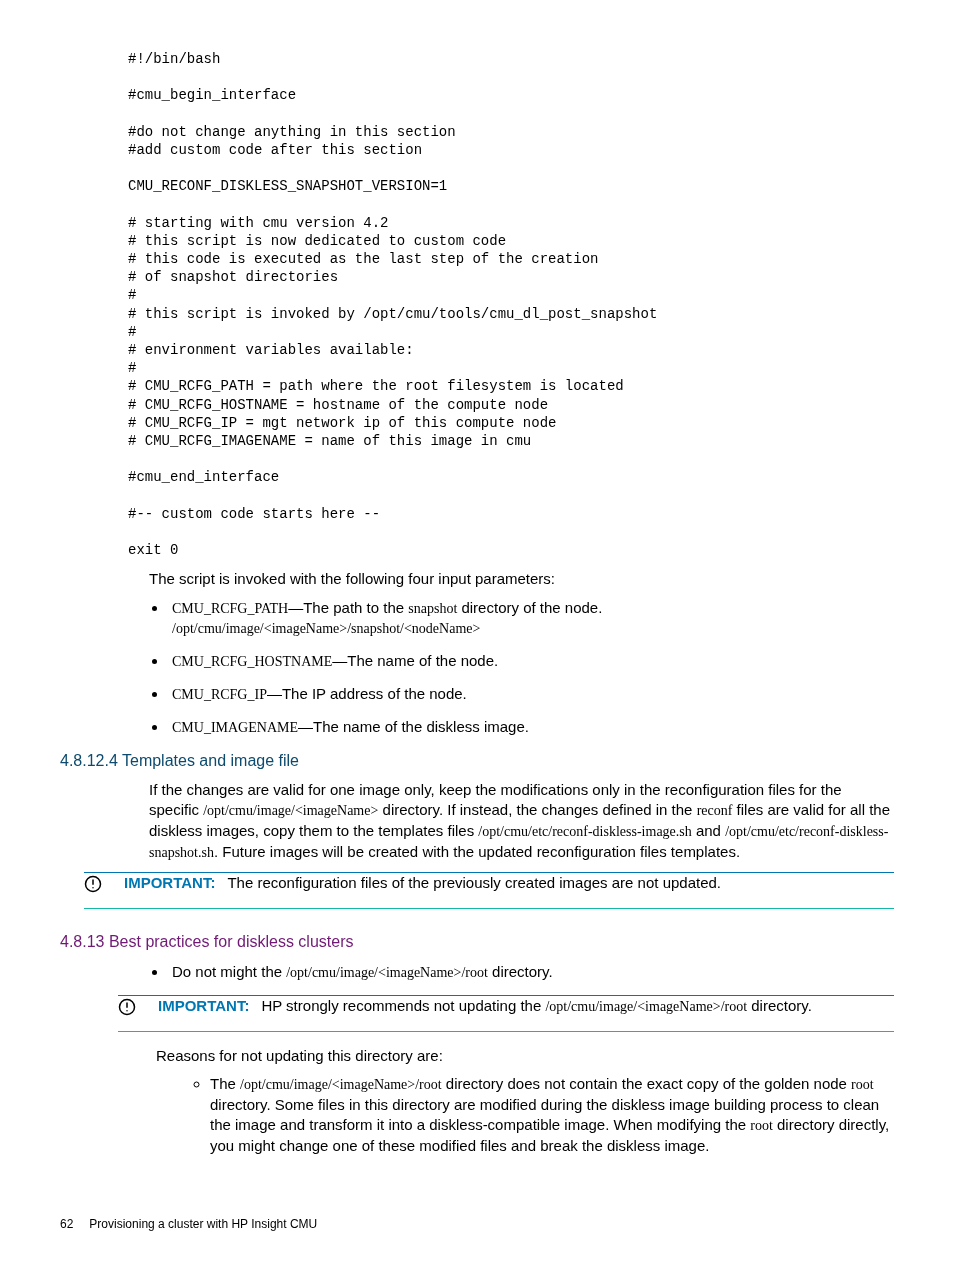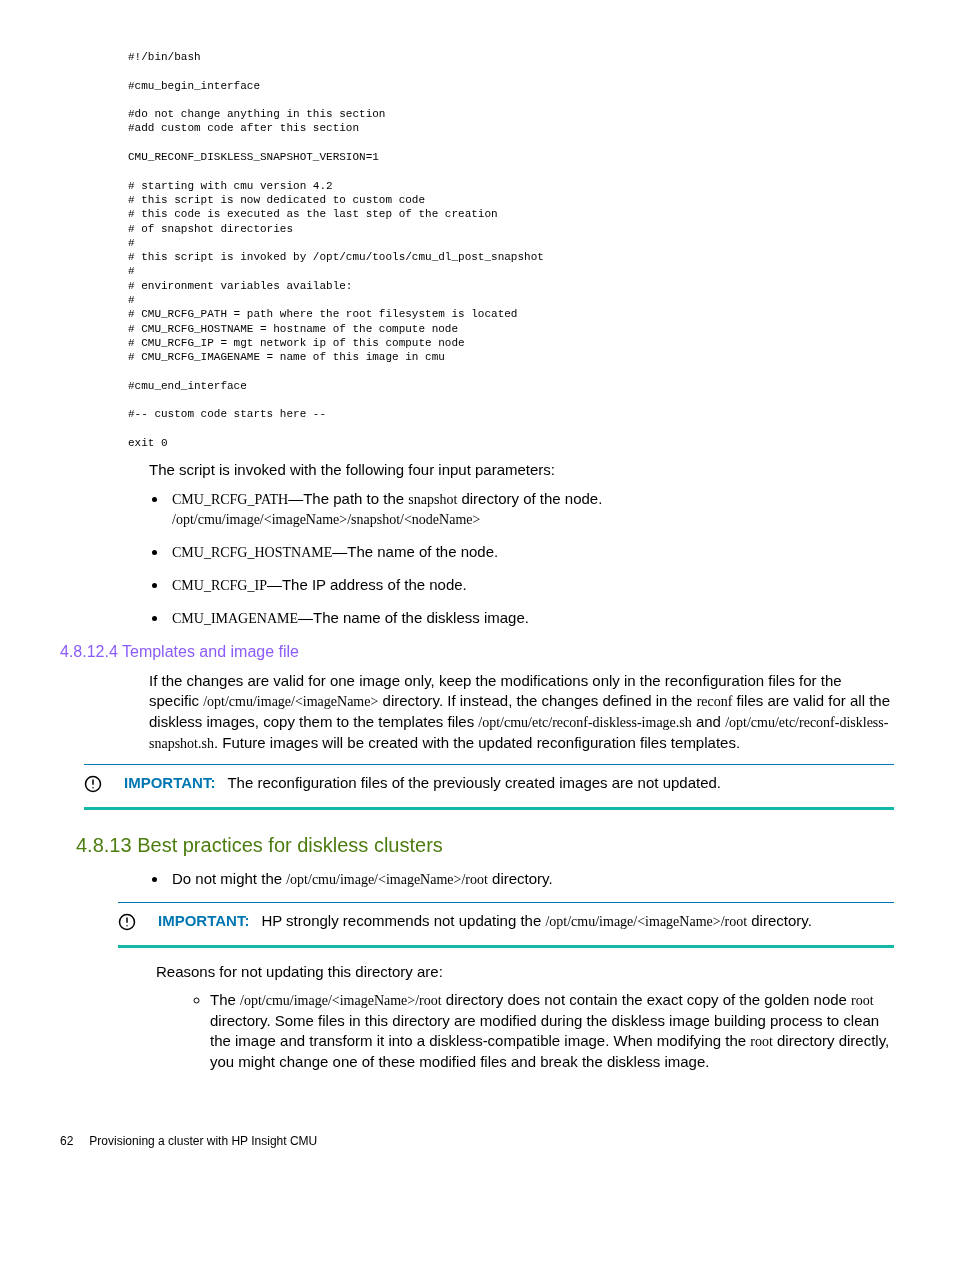--- a/index.html
+++ b/index.html
@@ -7,21 +7,21 @@
     font-size: 15px;
     color: #000;
     margin: 0;
     padding: 50px 60px 40px 60px;
     width: 954px;
     box-sizing: border-box;
     line-height: 1.35;
   }
   .code-block {
     font-family: "Courier New", monospace;
-    font-size: 11px;
+    font-size: 14px;
     white-space: pre;
     margin-left: 68px;
     line-height: 1.3;
     margin-bottom: 10px;
   }
   .body-text {
     margin-left: 89px;
     margin-bottom: 8px;
   }
   ul.bullets {
@@ -35,36 +35,36 @@
   ul.sub {
     list-style-type: circle;
     margin: 6px 0 10px 110px;
     padding-left: 40px;
   }
   ul.sub li {
     margin-bottom: 22px;
   }
   .mono { font-family: Liberation Serif, serif; font-size: 14px; }
   .h4 {
-    color: #8b5cf6;
+    color: #0c4a6e;
     font-size: 16px;
     font-weight: normal;
     margin: 8px 0 8px 0;
   }
   .h3 {
-    color: #4d7c0f;
-    font-size: 20px;
+    color: #701a75;
+    font-size: 16px;
     font-weight: normal;
-    margin: 22px 0 10px 16px;
+    margin: 22px 0 10px 0;
   }
   .important-box {
     border-top: 1px solid #0077b3;
-    border-bottom: 3px solid #14b8a6;
+    border-bottom: 1px solid #14b8a6;
     margin: 10px 0 14px 24px;
-    padding: 8px 0 8px 0;
+    padding: 0 0 8px 0;
     display: flex;
     align-items: flex-start;
   }
   .important-box.inner {
     margin-left: 58px;
   }
   .imp-icon {
     width: 40px;
     flex-shrink: 0;
     text-align: left;

